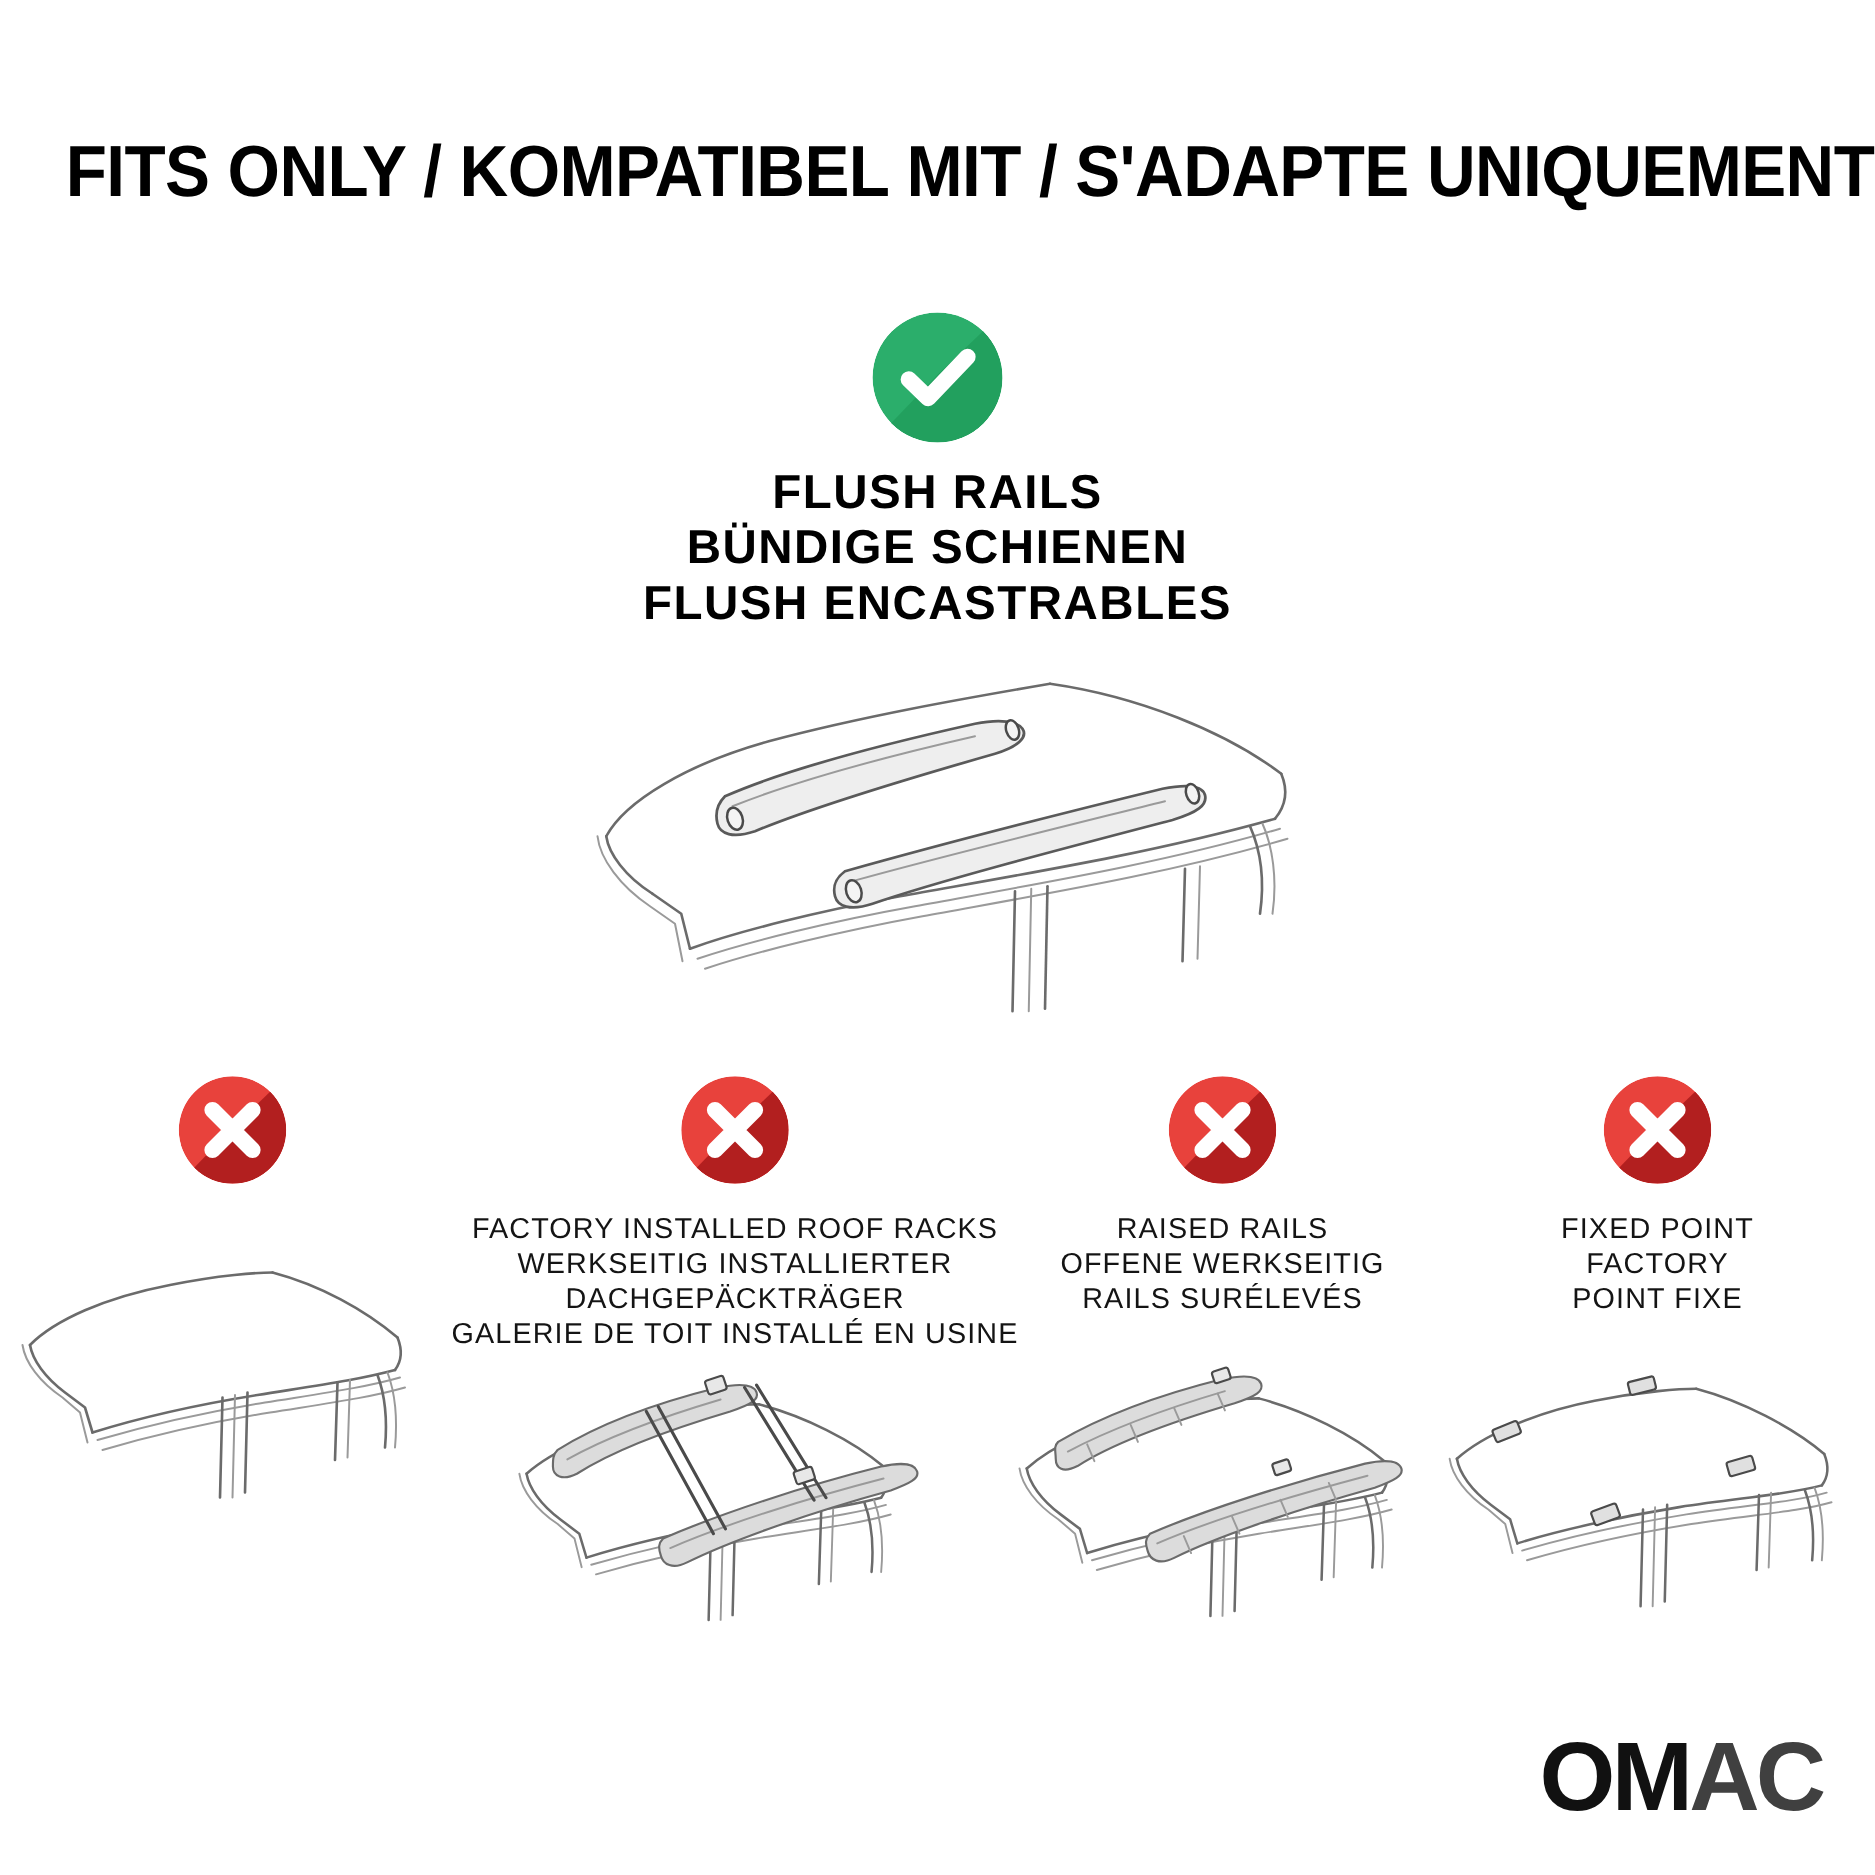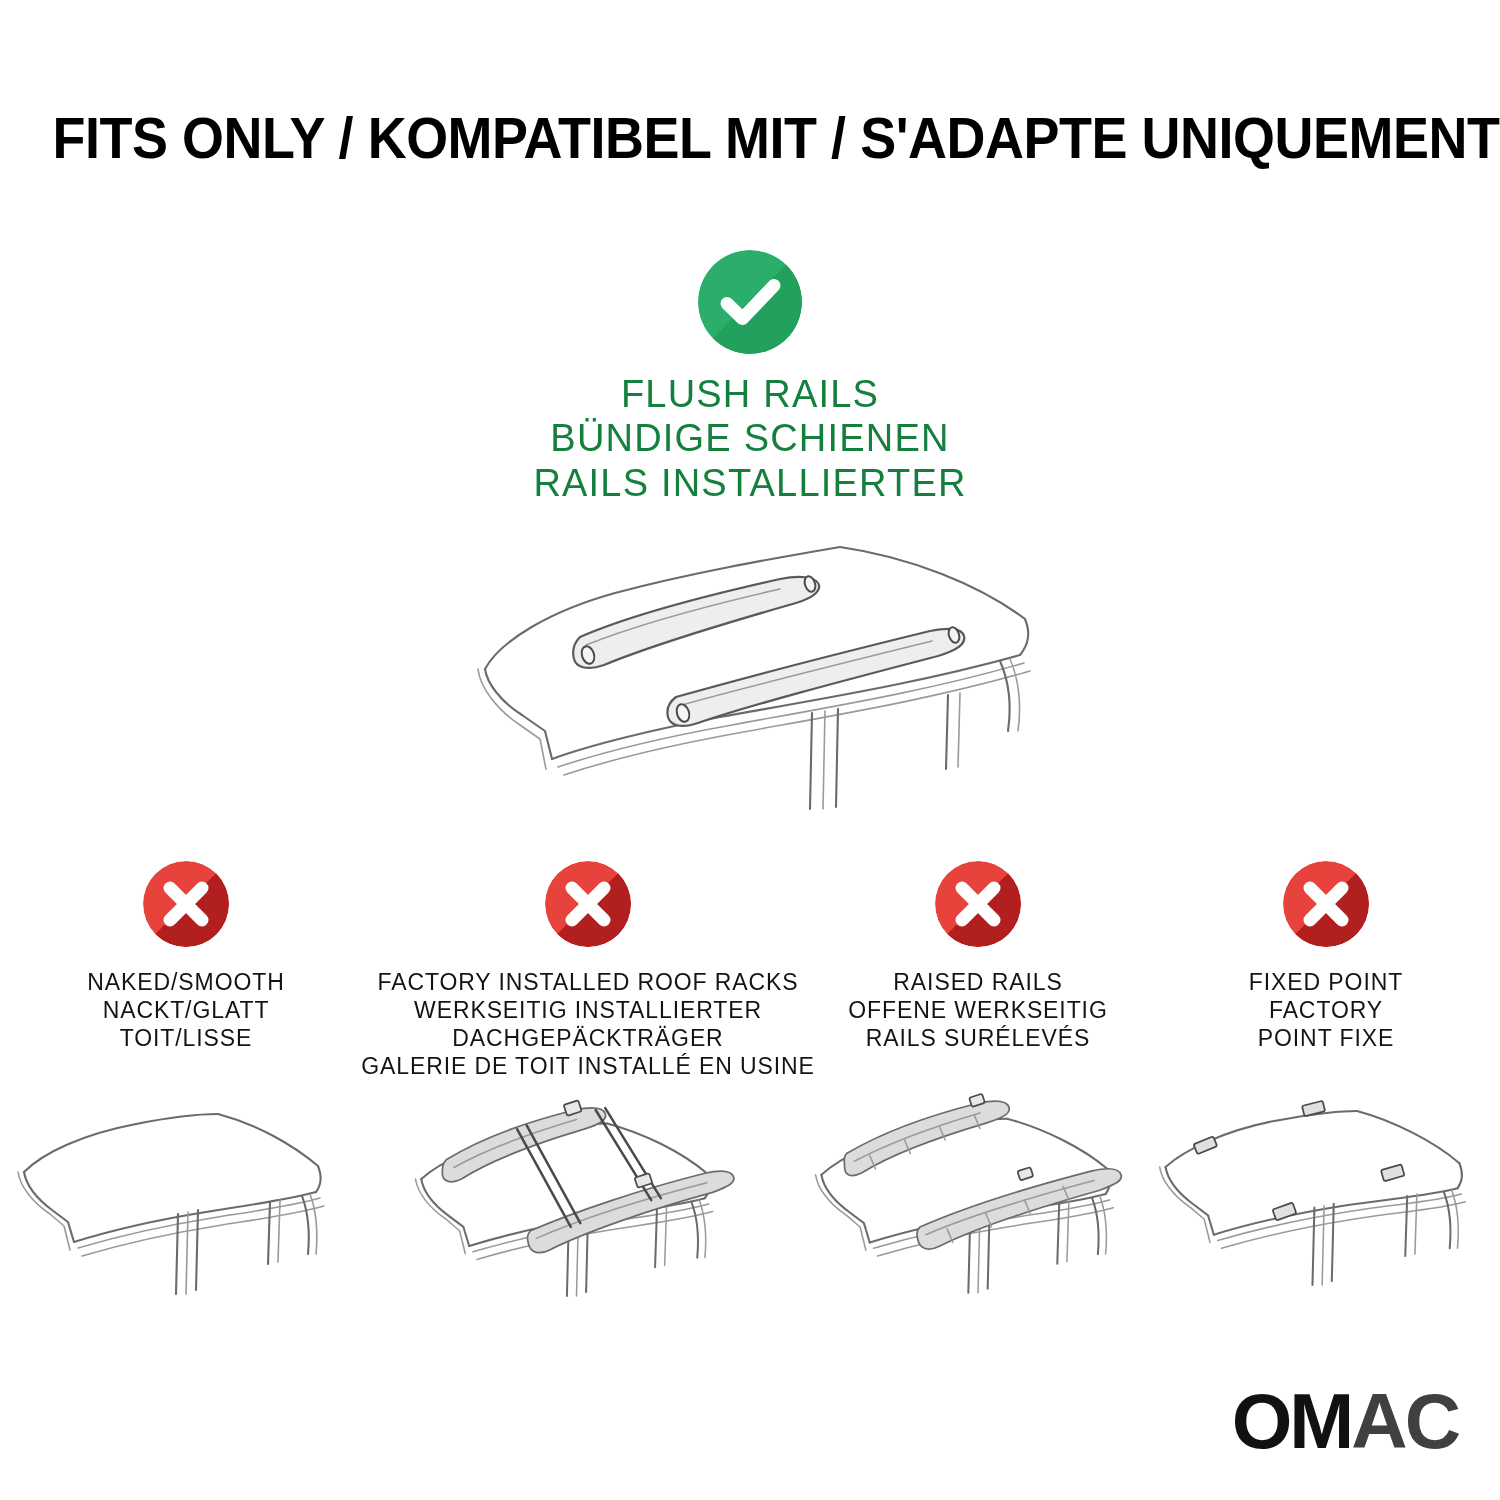--- a/index.html
+++ b/index.html
@@ -72,22 +72,22 @@
   .badge-green .shade { background: #22A05E; }
   .badge-red .disc { background: #E8423C; }
   .badge-red .shade { background: #B21F1F; }
 
   .fits-labels {
     margin-top: 18px;
     text-align: center;
     font-size: 38px;
     line-height: 1.17;
     letter-spacing: 1.2px;
-    color: #15803d;
-    font-weight: 400;
+    color: #000000;
+    font-weight: 700;
   }
   .fits-labels div { white-space: nowrap; }
 
   .hero-art {
     margin-top: 14px;
     width: 620px;
     height: 300px;
   }
 
   
@@ -192,21 +192,21 @@
     <div class="disc"></div>
     <div class="shade"></div>
     <svg viewBox="0 0 104 104" aria-hidden="true">
       <path d="M29 53.5 L44.5 68.5 L76 35.5" fill="none" stroke="#ffffff" stroke-width="13" stroke-linecap="round" stroke-linejoin="round"></path>
     </svg>
   </div>
 
   <div class="fits-labels">
     <div>FLUSH RAILS</div>
     <div>BÜNDIGE SCHIENEN</div>
-    <div>RAILS INSTALLIERTER</div>
+    <div>FLUSH ENCASTRABLES</div>
   </div>
 
   <svg class="hero-art" viewBox="0 0 620 300">
 
     <path class="ln" d="M45 150 C60 122 110 92 175 74 C250 54 330 40 400 28"></path>
     <path class="ln" d="M400 28 C470 38 540 66 585 100"></path>
     <path class="ln" d="M585 100 C590 112 590 124 580 136"></path>
     <path class="ln" d="M45 150 C47 164 60 182 82 196"></path>
     <path class="ln" d="M82 196 L105 212 L112 240"></path>
     <path class="ln" d="M112 240 C150 226 215 210 280 198 C380 180 480 164 580 136"></path>
@@ -243,25 +243,20 @@
 
   <div class="nf-col c0">
     <div class="nf-badge-wrap">
       <div class="badge badge-red">
         <div class="disc"></div>
         <div class="shade"></div>
         <svg viewBox="0 0 86 86" aria-hidden="true">
           <path d="M27 27 L59 59 M59 27 L27 59" fill="none" stroke="#ffffff" stroke-width="13" stroke-linecap="round"></path>
         </svg>
       </div>
-    </div>
-    <div class="nf-labels">
-      <div>NAKED/SMOOTH</div>
-      <div>NACKT/GLATT</div>
-      <div>TOIT/LISSE</div>
     </div>
     <svg class="nf-art" viewBox="0 0 360 230">
       <path class="ln" d="M18 90 C38 70 78 52 130 42 C170 34 200 32 212 32"></path>
       <path class="ln" d="M212 32 C250 42 286 62 312 84"></path>
       <path class="ln" d="M312 84 C316 94 316 102 310 110"></path>
       <path class="ln" d="M18 90 C20 102 30 116 46 128 L62 140 L68 160"></path>
       <path class="ln" d="M68 160 C100 150 150 138 200 130 C250 122 280 118 310 110"></path>
       <path class="ln-thin" d="M12 90 C14 104 26 120 44 132 L58 144 L64 168"></path>
       <path class="ln-thin" d="M72 166 C106 156 156 144 206 136 C256 128 286 124 314 116"></path>
       <path class="ln-thin" d="M76 174 C110 164 160 152 210 144 C260 136 290 132 318 124"></path>

